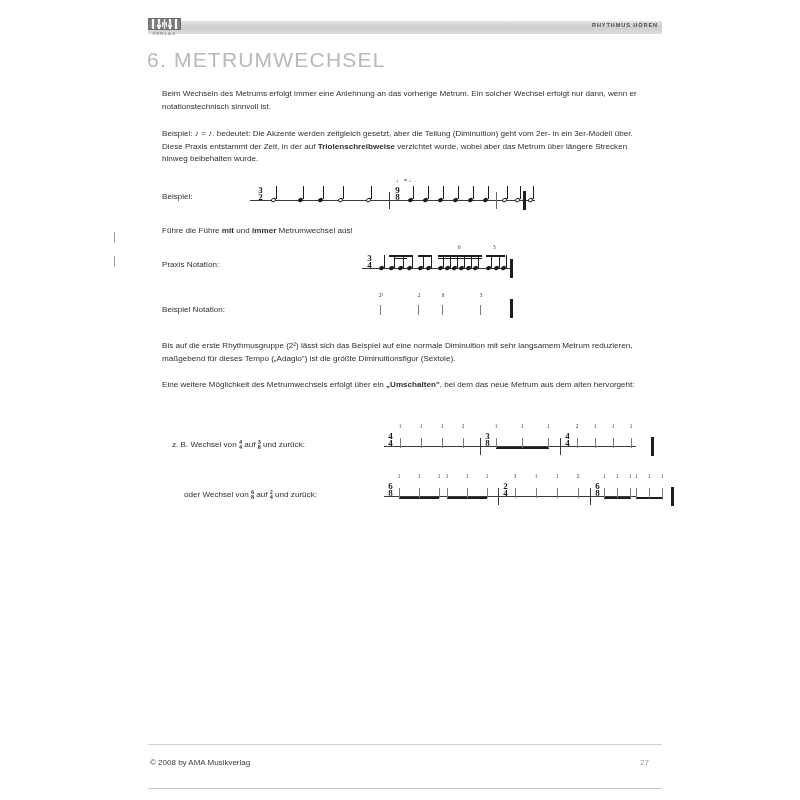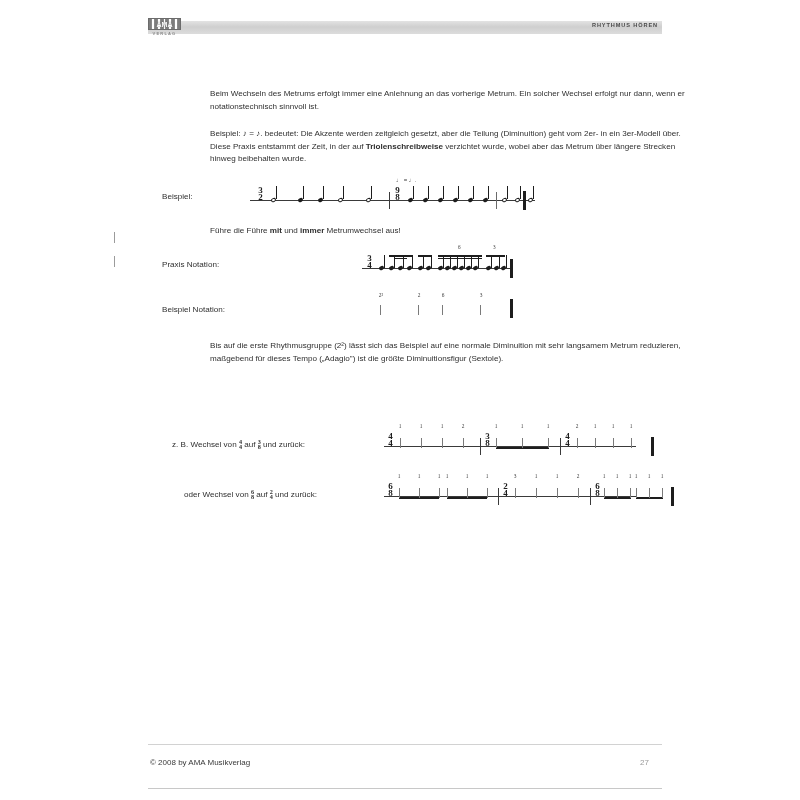--- a/index.html
+++ b/index.html
@@ -53,21 +53,20 @@
     font-size:21px;color:#b9b9b9;
     font-family:"Liberation Sans", sans-serif;
     font-weight:300;letter-spacing:1.2px;
   }
 
   
   .p{
     position:absolute;left:162px;width:488px;
     font-size:8.1px;line-height:12.6px;color:#2f2f2f;
     text-align:left;
-    margin-left:48px;
   }
   .p b{font-weight:bold;}
 
   
   .label{
     position:absolute;font-size:8.1px;color:#2f2f2f;
     white-space:nowrap;
   }
 
   
@@ -158,20 +157,21 @@
         <span></span>
         <span></span>
         <span></span>
         <span></span>
       <span></span>
     </div>
     <div class="logo-letters">AMA</div>
     <div class="logo-word">VERLAG</div>
   </div>
 
+  <div class="chapter-title">6. METRUMWECHSEL</div>
 
   <div class="margin-tick" style="top:232px;"></div>
   <div class="margin-tick" style="top:256px;"></div>
 
   <div class="p" style="top:88px;">Beim Wechseln des Metrums erfolgt immer eine Anlehnung an das vorherige Metrum. Ein solcher Wechsel erfolgt nur dann, wenn er notationstechnisch sinnvoll ist.</div>
 
   <div class="p" style="top:128px;"><span>Beispiel: ♪ = ♪. bedeutet: Die Akzente werden zeitgleich gesetzt, aber die Teilung (Diminuition) geht vom 2er- in ein 3er-Modell über. Diese Praxis entstammt der Zeit, in der auf </span><b>Triolenschreibweise</b><span> verzichtet wurde, wobei aber das Metrum über längere Strecken hinweg beibehalten wurde.</span></div>
 
   <div class="label" style="left:162px;top:192px;">Beispiel:</div>
 
@@ -293,20 +293,21 @@
     <div class="smallnum" style="left:74px;top:0px;width:14px;">6</div>
     <div class="tick" style="left:80px;top:13px;"></div>
 
     <div class="smallnum" style="left:112px;top:0px;width:14px;">3</div>
     <div class="tick" style="left:118px;top:13px;"></div>
   </div>
   <div class="endbar" style="left:510px;top:299px;"></div>
 
   <div class="p" style="top:340px;"><span>Bis auf die erste Rhythmusgruppe (2²) lässt sich das Beispiel auf eine normale Diminuition mit sehr langsamem Metrum reduzieren, maßgebend für dieses Tempo („Adagio") ist die größte Diminuitionsfigur (Sextole).</span></div>
 
+  <div class="p" style="top:379px;"><span>Eine weitere Möglichkeit des Metrumwechsels erfolgt über ein </span><b>„Umschalten"</b><span>, bei dem das neue Metrum aus dem alten hervorgeht:</span></div>
 
   <div class="label" style="left:172px;top:439px;"><span>z. B. Wechsel von</span>
     <span class="frac"><i>4</i><i>4</i></span>
     <span>auf</span>
     <span class="frac"><i>3</i><i>8</i></span>
     <span>und zurück:</span>
   </div>
 
   <div class="sys" style="left:384px;top:424px;width:252px;">
     <div class="staffline" style="width:252px;"></div>

